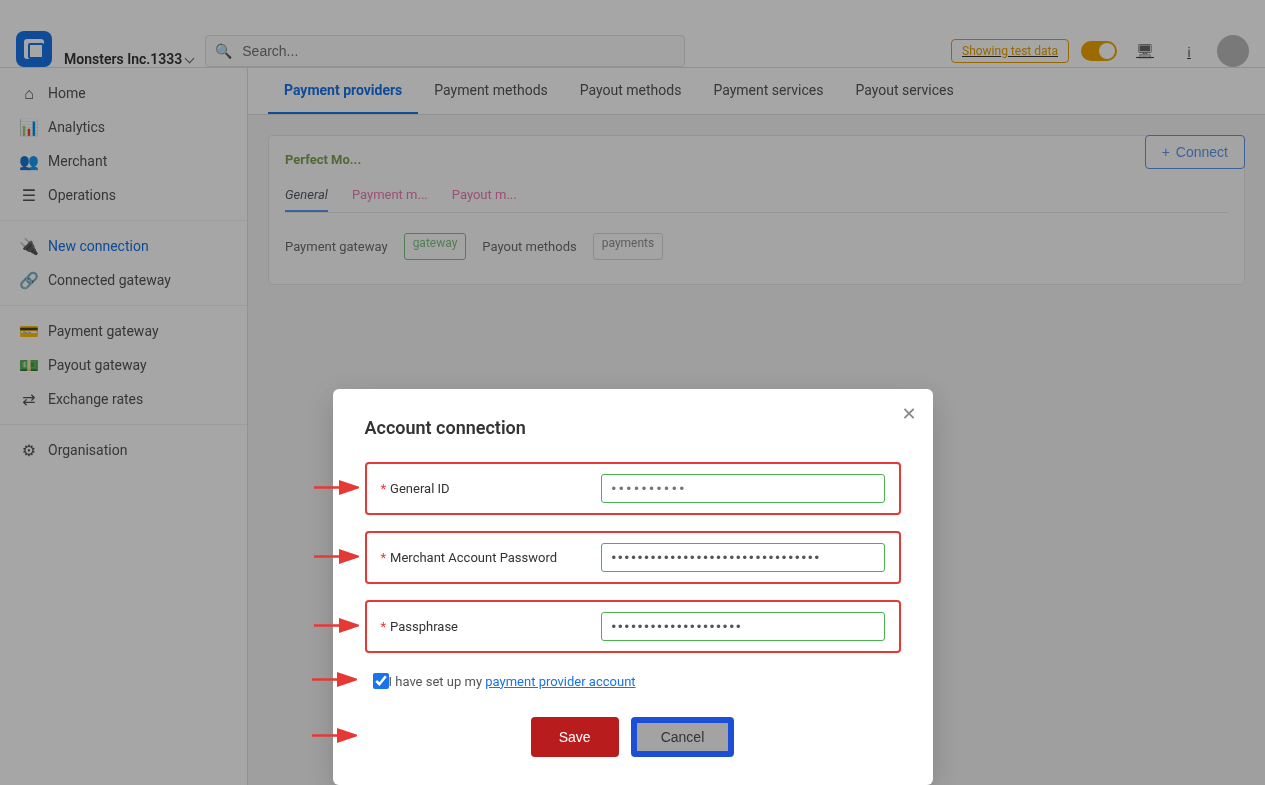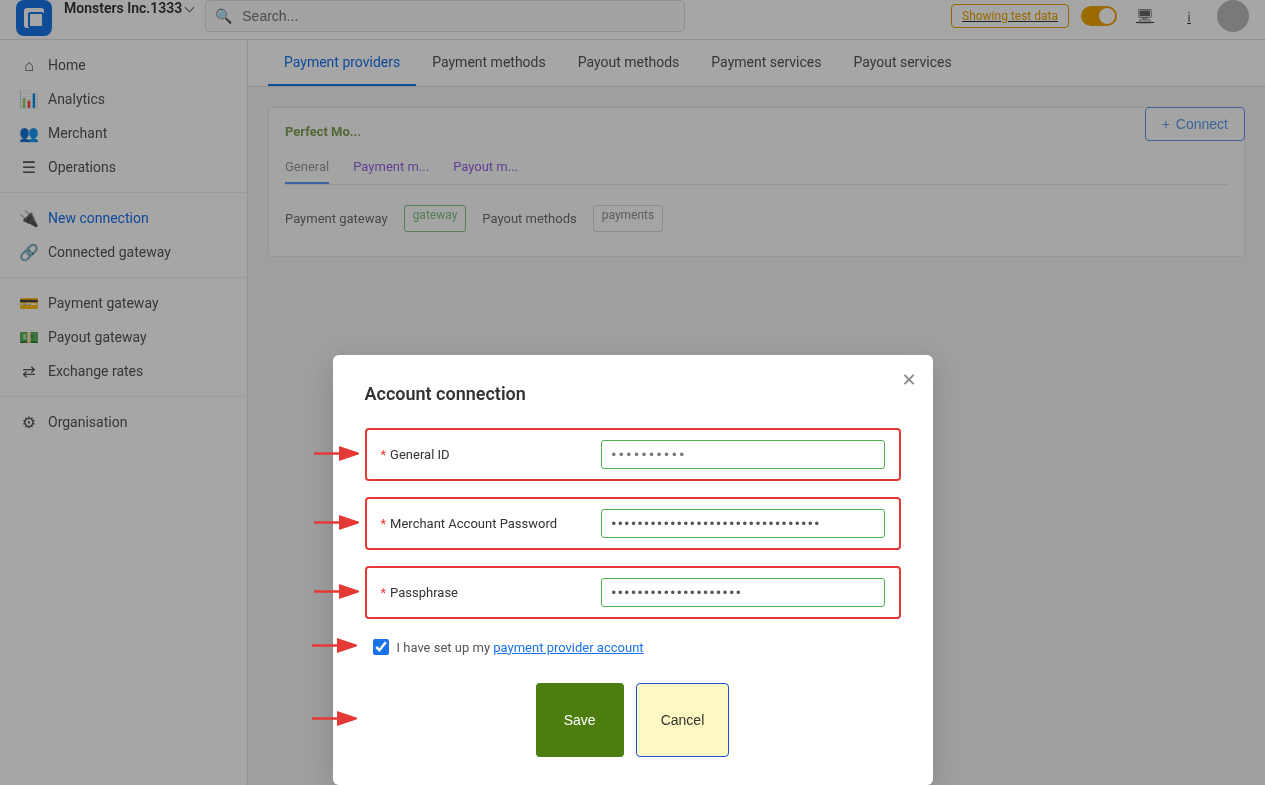--- a/index.html
+++ b/index.html
@@ -1,20 +1,20 @@
 <!DOCTYPE html>
 <html><head>
   <meta charset="utf-8">
   <style>
     * { box-sizing: border-box; margin: 0; padding: 0; }
     body { font-family: -apple-system, BlinkMacSystemFont, 'Segoe UI', Roboto, sans-serif; font-size: 14px; color: #333; background: #f5f5f5; height: 785px; overflow: hidden; }
 
     
     .app-layout { display: flex; flex-direction: column; height: 100%; }
-    .top-bar { display: flex; align-items: flex-start; background: #fff; border-bottom: 1px solid #e0e0e0; padding: 0 16px; height: 40px; gap: 12px; z-index: 10; }
+    .top-bar { display: flex; align-items: flex-end; background: #fff; border-bottom: 1px solid #e0e0e0; padding: 0 16px; height: 68px; gap: 12px; z-index: 10; }
     .main-area { display: flex; flex: 1; overflow: hidden; }
     .sidebar { width: 248px; background: #fff; border-right: 1px solid #e0e0e0; padding: 8px 0; flex-shrink: 0; }
     .content { flex: 1; display: flex; flex-direction: column; overflow: hidden; position: relative; }
 
     
     .logo { width: 36px; height: 36px; background: #1a73e8; border-radius: 8px; display: flex; align-items: center; justify-content: center; flex-shrink: 0; }
     .logo-inner { width: 20px; height: 20px; background: #fff; border-radius: 3px; position: relative; }
     .logo-inner::after { content: ''; position: absolute; top: 4px; left: 4px; width: 12px; height: 12px; border: 2px solid #1a73e8; border-radius: 2px; }
     .org-name { font-weight: 600; color: #333; display: flex; align-items: center; gap: 4px; cursor: pointer; }
     .chevron-down { border: solid #666; border-width: 0 1.5px 1.5px 0; display: inline-block; padding: 3px; transform: rotate(45deg); margin-bottom: 2px; }
@@ -30,57 +30,57 @@
 
     
     .sidebar-item { display: flex; align-items: center; gap: 10px; padding: 8px 20px; cursor: pointer; color: #555; font-size: 14px; }
     .sidebar-item.active { color: #1a73e8; }
     .sidebar-item .si-icon { width: 18px; height: 18px; display: flex; align-items: center; justify-content: center; font-size: 16px; flex-shrink: 0; }
     .sidebar-section { margin-top: 8px; border-top: 1px solid #f0f0f0; padding-top: 8px; }
 
     
     .nav-tabs { display: flex; gap: 0; border-bottom: 1px solid #e0e0e0; background: #fff; padding: 0 20px; }
     .nav-tab { padding: 14px 16px; font-size: 14px; color: #555; cursor: pointer; border-bottom: 2px solid transparent; white-space: nowrap; }
-    .nav-tab.active { color: #1a73e8; border-bottom-color: #1a73e8; font-weight: 400; }
+    .nav-tab.active { color: #1a73e8; border-bottom-color: #1a73e8; font-weight: 700; }
 
     
     .content-body { flex: 1; padding: 20px; overflow: auto; position: relative; }
     .connect-btn { position: absolute; top: 20px; right: 20px; background: #fff; border: 1px solid #1a73e8; color: #1a73e8; padding: 8px 16px; border-radius: 4px; cursor: pointer; display: flex; align-items: center; gap: 6px; font-size: 14px; }
 
     
     .provider-card { background: #fff; border: 1px solid #e0e0e0; border-radius: 4px; padding: 16px; margin-bottom: 16px; }
     .provider-logo { font-size: 13px; font-weight: bold; color: #4d7c0f; margin-bottom: 12px; }
     .provider-tabs { display: flex; gap: 24px; border-bottom: 1px solid #e0e0e0; margin-bottom: 12px; }
-    .provider-tab { font-size: 13px; padding: 8px 0; cursor: pointer; color: #6d28d9; border-bottom: 2px solid transparent; }
-    .provider-tab.active { color: #737373; border-bottom-color: #1a73e8; }
+    .provider-tab { font-size: 13px; padding: 8px 0; cursor: pointer; color: #ec4899; border-bottom: 2px solid transparent; }
+    .provider-tab.active { color: #0f172a; border-bottom-color: #1a73e8; font-style: italic; }
 
     
     .overlay { position: fixed; top: 0; left: 0; right: 0; bottom: 0; background: rgba(0,0,0,0.35); z-index: 100; display: flex; align-items: flex-end; justify-content: center; }
 
     
     .modal { background: #fff; border-radius: 6px; padding: 28px 32px; width: 600px; max-width: 95vw; position: relative; box-shadow: 0 8px 32px rgba(0,0,0,0.18); }
     .modal-title { font-size: 18px; font-weight: 600; color: #333; margin-bottom: 24px; }
     .modal-close { position: absolute; top: 16px; right: 16px; cursor: pointer; color: #888; font-size: 18px; line-height: 1; background: none; border: none; }
 
     
     .form-field { display: flex; align-items: center; margin-bottom: 16px; border: 2px solid #e53935; border-radius: 4px; padding: 10px 14px; background: #fff; position: relative; }
     .form-field-label { min-width: 220px; font-size: 13px; color: #333; display: flex; align-items: center; gap: 4px; }
     .required-star { color: #e53935; }
     .form-field input { flex: 1; border: 1px solid #4caf50; border-radius: 3px; padding: 6px 10px; font-size: 13px; outline: none; color: #999; }
 
     
-    .checkbox-row { display: flex; align-items: center; gap: 8px; margin: 20px 0 28px; padding-left: 8px; position: relative; }
+    .checkbox-row { display: flex; align-items: center; margin: 20px 0 28px; padding-left: 8px; position: relative; }
     .checkbox-row input[type=checkbox] { width: 16px; height: 16px; accent-color: #1a73e8; cursor: pointer; }
     .checkbox-label { font-size: 13px; color: #555; }
     .checkbox-label a { color: #1a73e8; text-decoration: underline; cursor: pointer; }
 
     
     .button-row { display: flex; gap: 12px; justify-content: center; position: relative; }
-    .btn-save { background: #4d7c0f; color: #fff; border: none; border-radius: 4px; padding: 2px 28px; font-size: 14px; cursor: pointer; }
-    .btn-cancel { background: #fef9c3; color: #333; border: 1px solid #1d4ed8; border-radius: 4px; padding: 28px 24px; font-size: 14px; cursor: pointer; }
+    .btn-save { background: #b91c1c; color: #fff; border: none; border-radius: 4px; padding: 2px 28px; font-size: 14px; cursor: pointer; }
+    .btn-cancel { background: #a3a3a3; color: #333; border: 6px solid #1d4ed8; border-radius: 4px; padding: 6px 24px; font-size: 14px; cursor: pointer; }
 
     
     .bg-content { filter: blur(0.5px); opacity: 0.7; }
     .section-bar { display: flex; gap: 16px; padding: 8px 0; }
     .section-item { font-size: 13px; color: #333; padding: 6px 0; }
     .gateway-badge { background: #fff; border: 1px solid #4caf50; color: #4caf50; border-radius: 3px; padding: 2px 8px; font-size: 12px; }
     .payments-badge { background: #fff; border: 1px solid #ccc; color: #666; border-radius: 3px; padding: 2px 8px; font-size: 12px; }
   </style>
 </head>
 <body>

